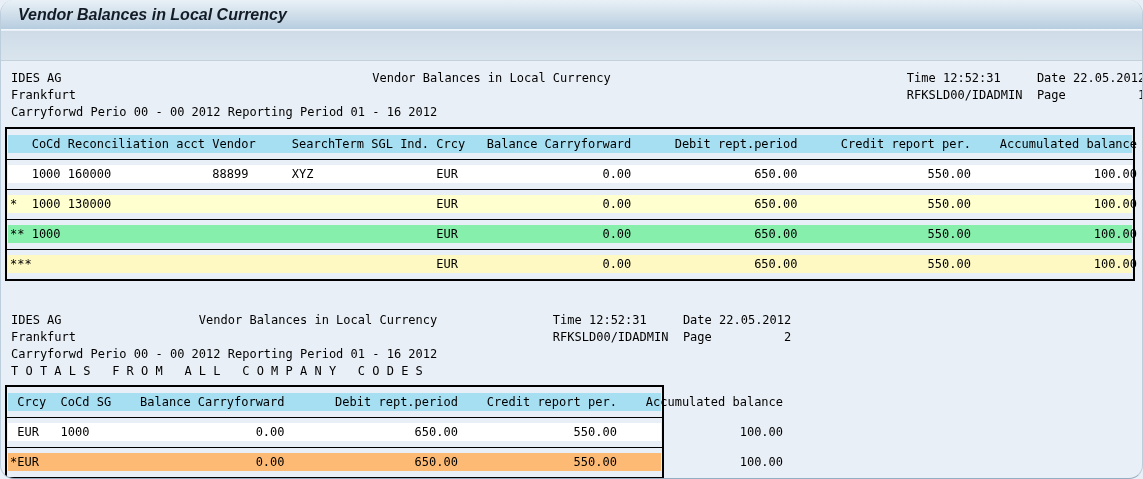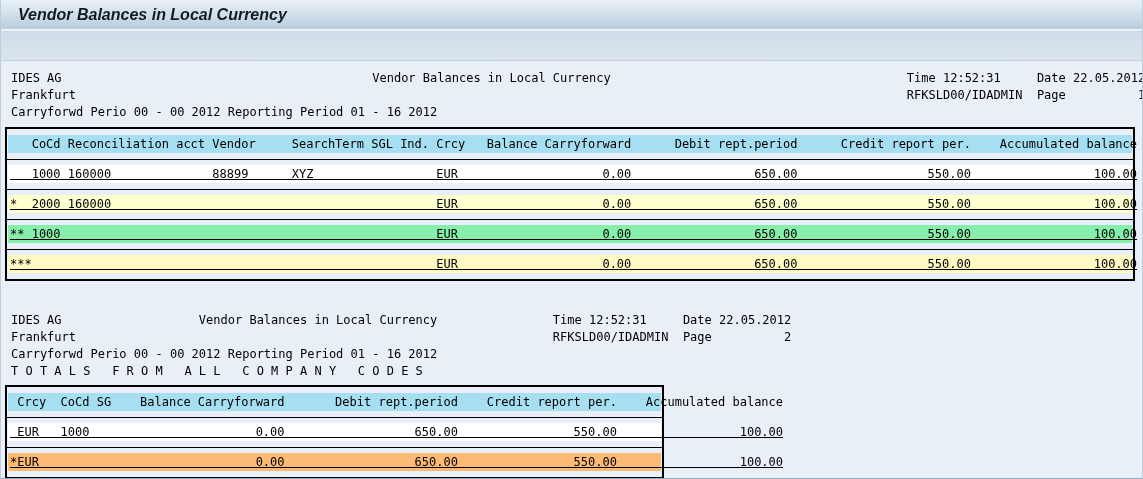--- a/index.html
+++ b/index.html
@@ -1,42 +1,42 @@
 <!DOCTYPE html>
 <html><head>
 <meta charset="utf-8">
 <style>
   * { box-sizing: border-box; }
   html,body { margin:0; padding:0; background:#e9eff6; }
   .screen {
     position:relative; width:1143px; height:479px; overflow:hidden;
     background:#e9eff6; color:#000;
     font-family:"Liberation Mono","DejaVu Sans Mono",monospace; font-size:12px;
-    border-left:1px solid #bccddc; border-right:1px solid #bccddc; border-bottom:1px solid #95adc0;
+    border-left:1px solid #bccddc; border-right:1px solid #bccddc; border-bottom:1px solid #95adc0;border-radius:14px;
   }
   .titlebar {
     position:absolute; left:0; top:0; width:100%; height:30px;
     background:linear-gradient(180deg,#e9f1f7 0%,#cedde9 55%,#b6cde0 100%);
     border-bottom:1px solid #f0f6fa;
   }
   .titlebar .title {
     display:block; padding-left:17px; line-height:29px;
     font-family:"Liberation Sans",sans-serif; font-size:16px;
     font-weight:bold; font-style:italic; color:#131c26;
   }
   .subbar {
     position:absolute; left:0; top:31px; width:100%; height:30px;
     background:linear-gradient(180deg,#cfdce8 0%,#d9e4ed 100%);
     border-bottom:1px solid #c3d1dd;
   }
   pre { margin:2px; white-space:pre; }
   .hline { position:absolute; left:8px; font-size:12px; line-height:17px; }
   .tbl { position:absolute; left:4px; border:2px solid #000000; }
   .sec-head { padding:6px 0; }
-  .rows .sec { padding:5px 0 6px; border-top:1px solid #000;text-decoration:underline; }
+  .rows .sec { padding:5px 0 6px; border-top:1px solid #000; }
   .band { height:18px; line-height:18px; margin:0 1px; padding-left:2px; }
 </style>
 </head>
 <body>
 
 <div class="screen">
 
   <div class="titlebar">
     <span class="title">Vendor Balances in Local Currency</span>
   </div>
@@ -49,21 +49,21 @@
 
   <div class="tbl" id="t1" style="top:127px;width:1130px">
     <div class="sec-head">
       <pre class="band" id="t1h" style="background: rgb(166, 222, 242);">   CoCd Reconciliation acct Vendor     SearchTerm SGL Ind. Crcy   Balance Carryforward      Debit rept.period      Credit report per.    Accumulated balance</pre>
     </div>
     <div class="rows" id="t1rows">
         <div class="sec">
           <pre class="band" style="background: rgb(255, 255, 255);">   1000 160000              88899      XYZ                 EUR                    0.00                 650.00                  550.00                 100.00</pre>
         </div>
         <div class="sec">
-          <pre class="band" style="background: rgb(255, 255, 207);">*  2000 160000                                             EUR                    0.00                 650.00                  550.00                 100.00</pre>
+          <pre class="band" style="background: rgb(255, 255, 207);">*  1000 130000                                             EUR                    0.00                 650.00                  550.00                 100.00</pre>
         </div>
         <div class="sec">
           <pre class="band" style="background: #86efac;">** 1000                                                    EUR                    0.00                 650.00                  550.00                 100.00</pre>
         </div>
         <div class="sec">
           <pre class="band" style="background: #fef9c3;">***                                                        EUR                    0.00                 650.00                  550.00                 100.00</pre>
         </div>
       </div>
   </div>
 

